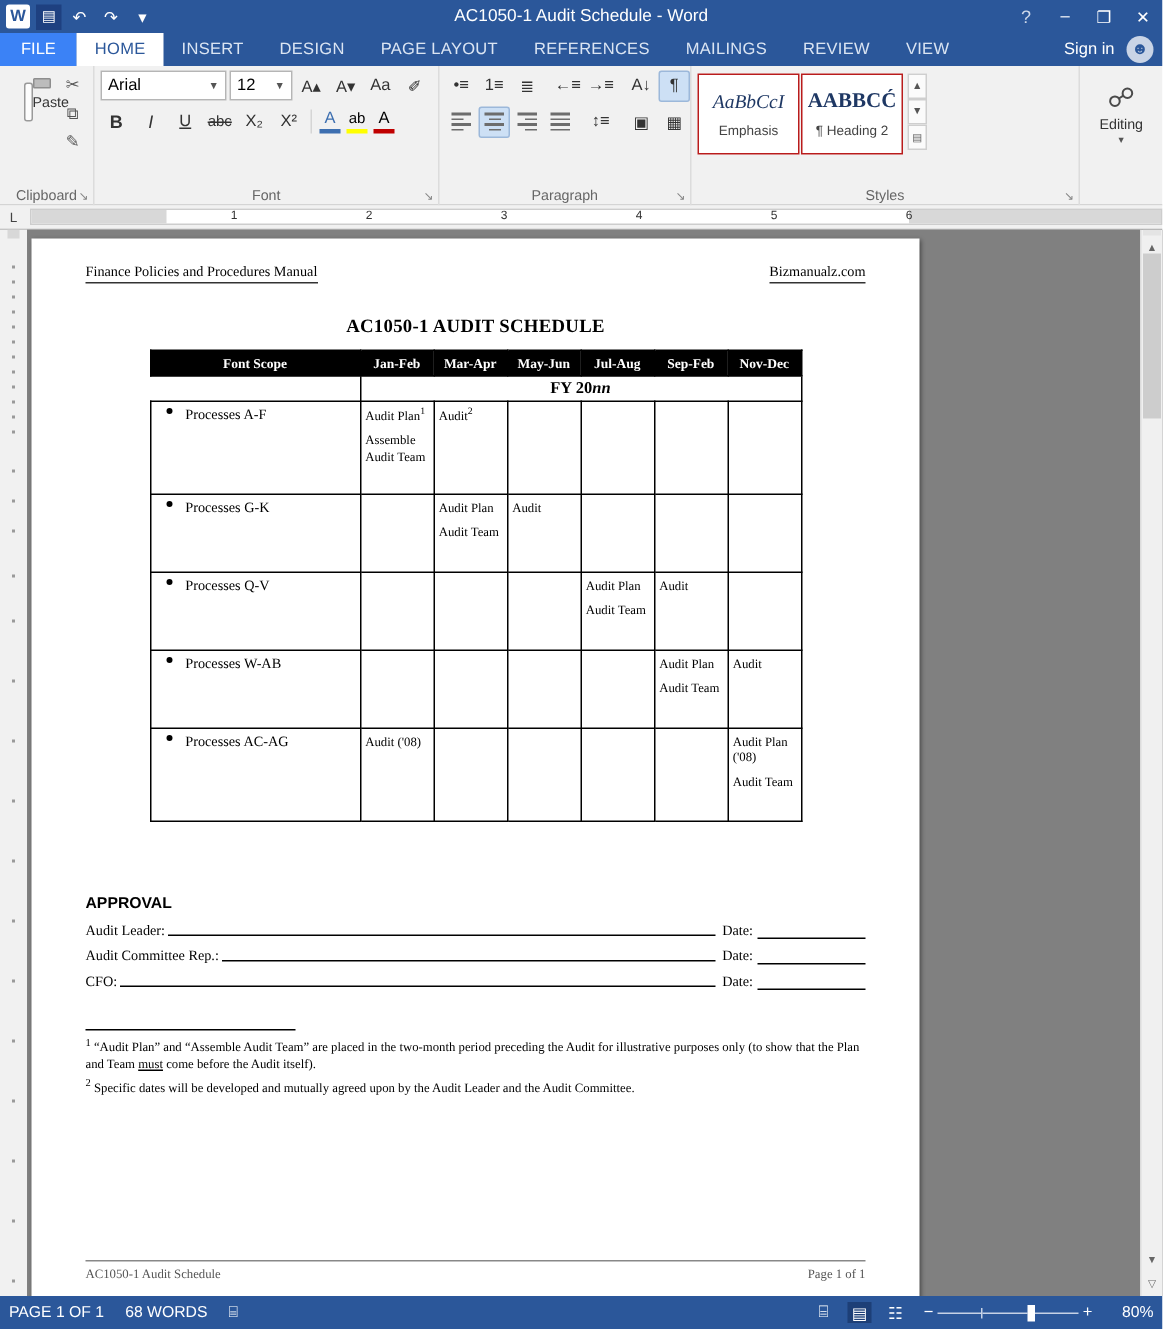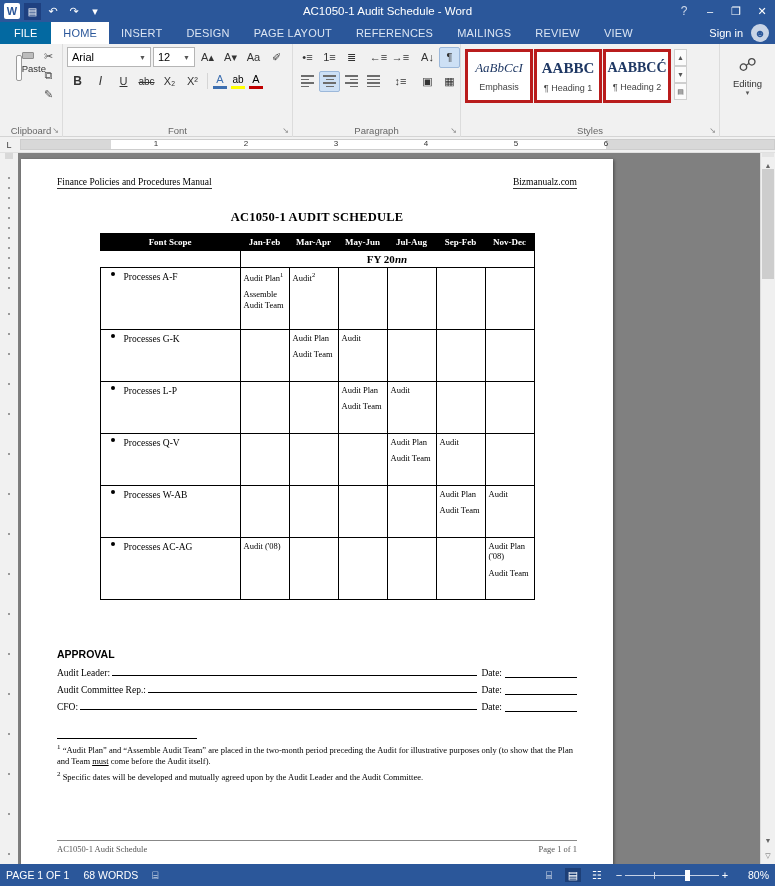--- a/index.html
+++ b/index.html
@@ -35,21 +35,21 @@
   .tb-right{ margin-left:auto; display:flex; align-items:center; }
   .tb-right .tb-icon{ width:26px; }
   .tb-help{ font-size:12px; color:#cfd9ea; }
 
   
   .ribbon-tabs{
     height:22px; background:#2b579a; display:flex; align-items:stretch;
     position:relative; color:#fff; font-size:11px;
   }
   .file-tab{
-    background:#0369a1; color:#fff; padding:0 14px;
+    background:#3b82f6; color:#fff; padding:0 14px;
     display:flex;align-items:center; font-size:11px;
   }
   .rtab{
     padding:0 12px; display:flex;align-items:center; color:#dbe5f3; letter-spacing:.2px;
   }
   .rtab.active{ background:#fff; color:#2b579a; }
   .signin{ margin-left:auto; color:#fff; padding:0 8px; display:flex;align-items:center;font-size:11px;}
   .userpic{ width:18px;height:18px;border-radius:50%;background:#c9d4e6;margin:2px 6px 0 0;
             display:flex;align-items:center;justify-content:center;color:#2b579a;font-size:11px;}
 
@@ -107,21 +107,21 @@
   
   .g-para{ width:168px; }
   .g-para .row{ gap:1px; }
   .lines{ display:flex;flex-direction:column;gap:2px;justify-content:center;height:21px;}
   .lines span{ display:block;height:1.5px;background:#6d6d6d; }
 
   
   .g-styles{ flex:1; }
   .style-gallery{ display:flex; align-items:flex-start; padding-top:3px; }
   .style-item{
-    width:68px;height:54px;border:3px solid #b91c1c;background:#fff;margin-right:1px;
+    width:68px;height:54px;border:1px solid #b91c1c;background:#fff;margin-right:1px;
     display:flex;flex-direction:column;align-items:center;justify-content:center;
   }
   .style-preview{ font-family:"Liberation Serif", serif; color:#1f3864; }
   .style-name{ font-size:9px;color:#444;margin-top:6px; }
   .gallery-scroll{ display:flex;flex-direction:column;margin-left:2px; }
   .gs{ width:13px;height:17px;border:1px solid #cfcfcf;background:#fbfbfb;display:flex;align-items:center;justify-content:center;font-size:7px;color:#555;}
 
   
   .g-edit{ width:56px; display:flex;flex-direction:column;align-items:center; }
   .binoc{ font-size:18px;color:#4a4a4a;margin-top:8px; }
@@ -375,24 +375,20 @@
     </div>
     <div class="group-label">Paragraph</div>
     <div class="dlg">↘</div>
   </div>
 
   <div class="group g-styles">
     <div class="style-gallery">
       <div class="style-item">
         <div class="style-preview" style="font-style:italic;font-size:13px">AaBbCcI</div>
         <div class="style-name">Emphasis</div>
-      </div>
-      <div class="style-item">
-        <div class="style-preview" style="font-weight:bold;font-size:15px">AABBC</div>
-        <div class="style-name">¶ Heading 1</div>
       </div>
       <div class="style-item">
         <div class="style-preview" style="font-weight:bold;font-size:14px">AABBCĆ</div>
         <div class="style-name">¶ Heading 2</div>
       </div>
       <div class="gallery-scroll">
         <div class="gs">▲</div>
         <div class="gs">▼</div>
         <div class="gs">▤</div>
       </div>
@@ -531,39 +527,20 @@
                 <div><span>Audit Team</span></div>
               </td>
               <td class="cell">
                 <div><span>Audit</span></div>
               </td>
               <td class="cell"></td>
               <td class="cell"></td>
               <td class="cell"></td>
             </tr>
 
-            <tr style="height:52px">
-              <td class="scope">
-                <div class="bullet">
-                    <span class="dot"></span>
-                    <span>Processes L-P</span>
-                  </div>
-              </td>
-              <td class="cell"></td>
-              <td class="cell"></td>
-              <td class="cell">
-                <div class="grp"><span>Audit Plan</span></div>
-                <div><span>Audit Team</span></div>
-              </td>
-              <td class="cell">
-                <div><span>Audit</span></div>
-              </td>
-              <td class="cell"></td>
-              <td class="cell"></td>
-            </tr>
 
             <tr style="height:52px">
               <td class="scope">
                 <div class="bullet">
                     <span class="dot"></span>
                     <span>Processes Q-V</span>
                   </div>
               </td>
               <td class="cell"></td>
               <td class="cell"></td>

